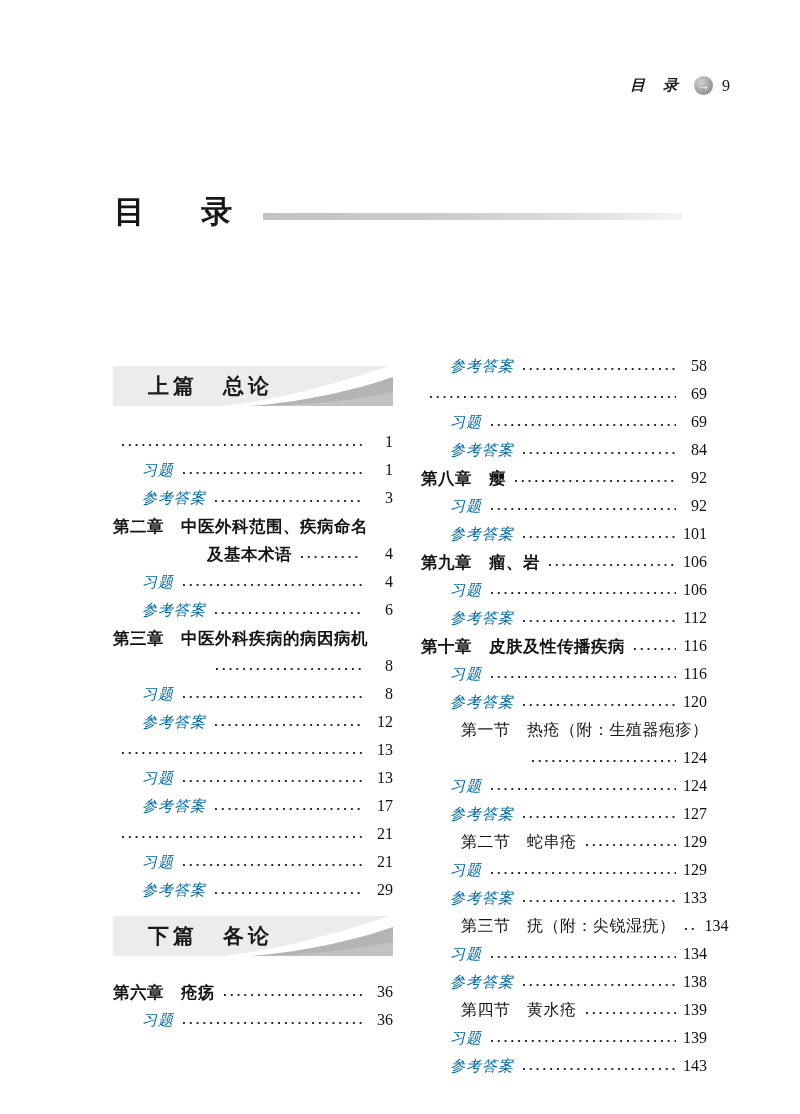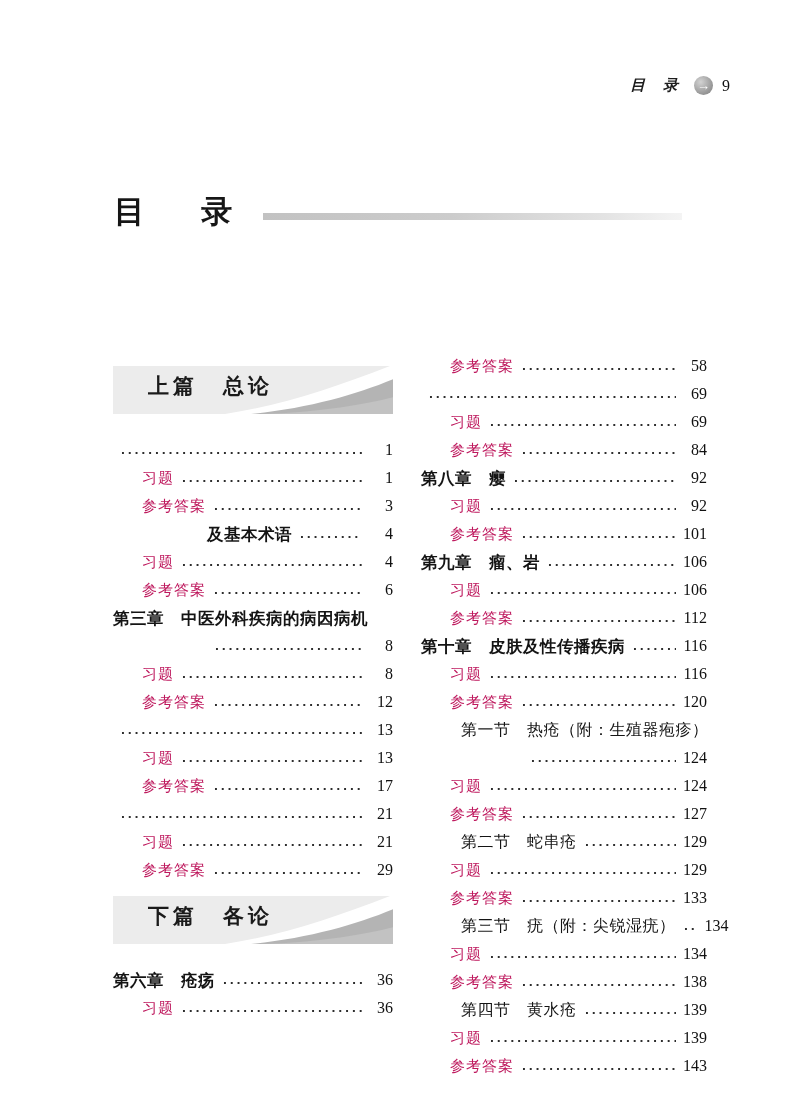--- a/index.html
+++ b/index.html
@@ -46,21 +46,21 @@
   }
   
   .columns{
     position:absolute;left:113px;top:350px;width:594px;
     display:flex;gap:28px;
   }
   .col{display:flex;flex-direction:column;}
   .col-left{width:280px;padding-top:4px;}
   .col-right{width:286px;padding-top:2px;}
   
-  .banner{position:relative;height:48px;margin:12px 0 22px;}
+  .banner{position:relative;height:40px;margin:12px 0 22px;}
   .banner svg{position:absolute;left:0;top:0;width:100%;height:100%;display:block;}
   .banner-label{
     position:relative;z-index:1;display:block;
     font-weight:bold;font-size:21px;line-height:40px;
     padding-left:35px;letter-spacing:4px;color:#1a1a1a;white-space:pre;
   }
   
   .row{
     display:flex;align-items:center;height:28px;
     font-size:16.5px;line-height:28px;
@@ -68,21 +68,21 @@
   .row .label{white-space:pre;}
   .row.chapter .label{font-weight:bold;letter-spacing:0.5px;}
   .row.section{font-size:16px;}
   .row.section .label{
     font-family:"Liberation Serif","DejaVu Serif",serif;
     font-weight:normal;letter-spacing:0.5px;margin-left:40px;
   }
   .row.sub{font-size:15px;}
   .row.sub .label{
     font-family:"DejaVu Serif","Liberation Serif",serif;
-    color:#be185d;letter-spacing:1px;
+    font-style:italic;color:#0369a1;letter-spacing:1px;
   }
   .indent-1{padding-left:29px;}
   .indent-2{padding-left:62px;}
   .indent-3{padding-left:94px;}
   .leader{
     flex:1 1 auto;height:4px;align-self:center;
     margin:5px 5px 0 8px;
     background-image:radial-gradient(circle at 2px 2px,#2d2d2d 1.15px,rgba(0,0,0,0) 1.4px);
     background-size:6.8px 4px;background-repeat:repeat-x;
     min-width:14px;
@@ -126,20 +126,23 @@
         <span class="label indent-1">习题</span>
         <span class="leader"></span>
         <span class="page-num">1</span>
       </div>
       <div class="row sub">
         <span class="label indent-1">参考答案</span>
         <span class="leader"></span>
         <span class="page-num">3</span>
       </div>
       <div class="row chapter">
+        <span class="label">第二章　中医外科范围、疾病命名</span>
+      </div>
+      <div class="row chapter">
         <span class="label indent-3">及基本术语</span>
         <span class="leader"></span>
         <span class="page-num">4</span>
       </div>
       <div class="row sub">
         <span class="label indent-1">习题</span>
         <span class="leader"></span>
         <span class="page-num">4</span>
       </div>
       <div class="row sub">

